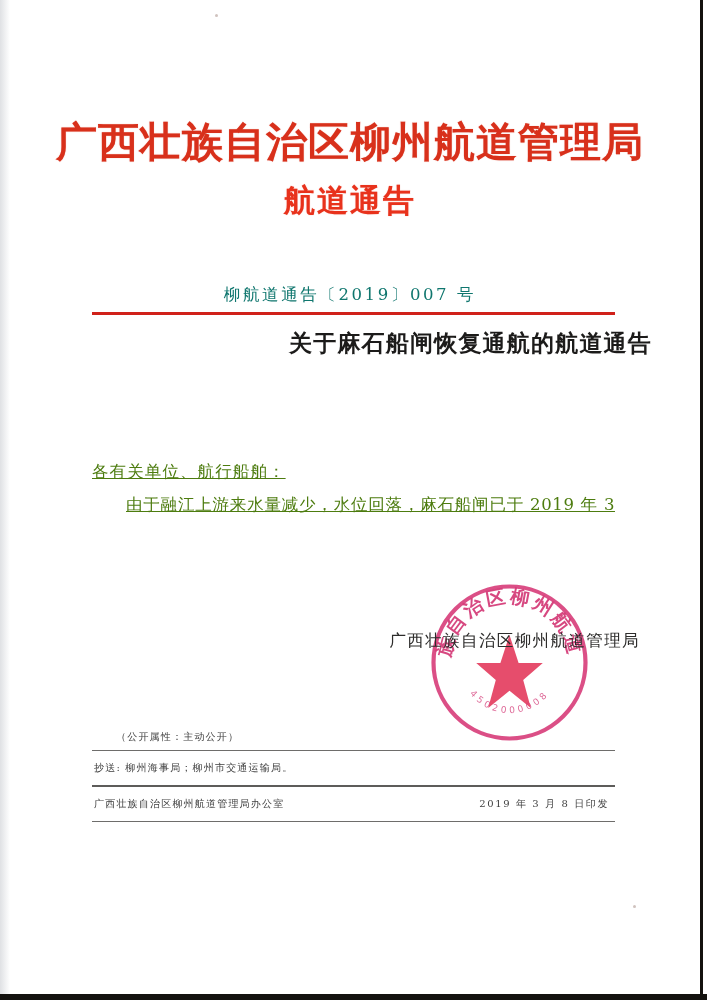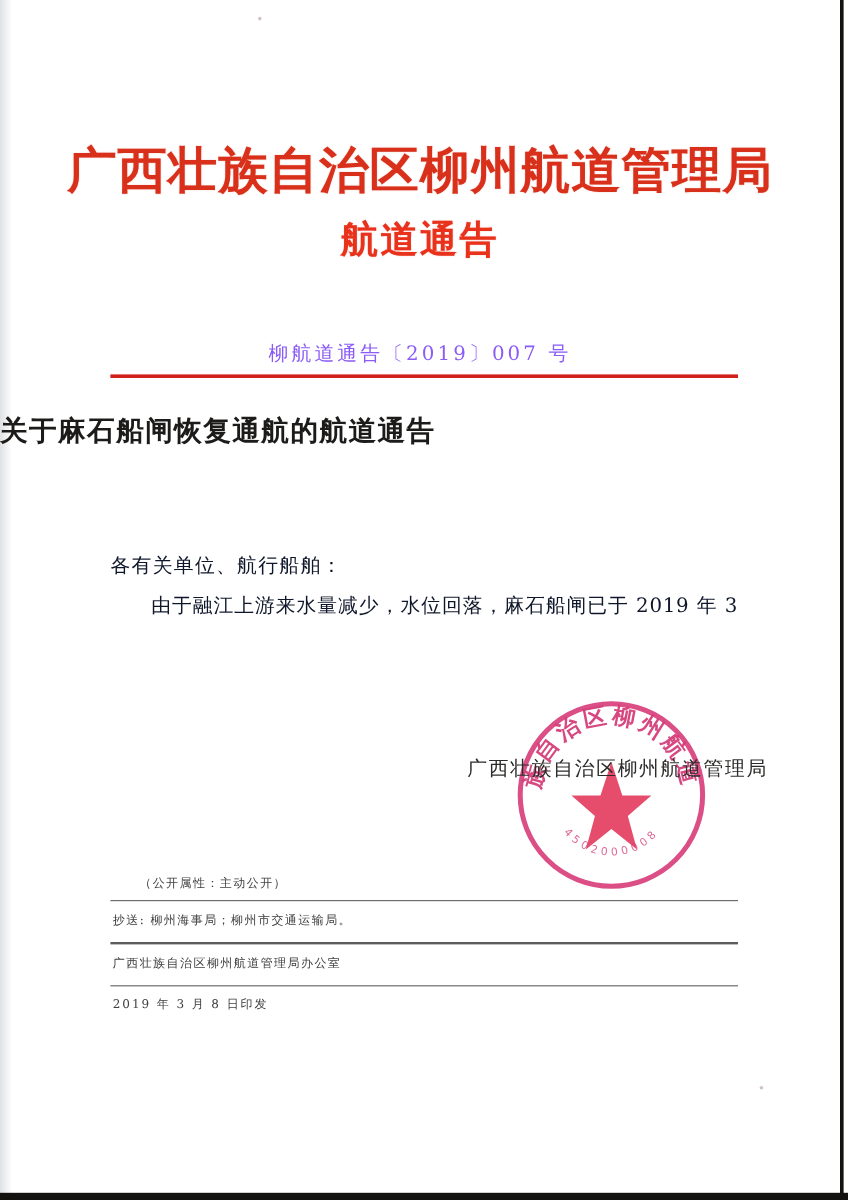--- a/index.html
+++ b/index.html
@@ -81,54 +81,55 @@
 
   
   .doc-number {
     position: absolute;
     left: 0;
     top: 284px;
     width: 700px;
     text-align: center;
     font-size: 16.5px;
     letter-spacing: 2.6px;
-    color: #8b5cf6;
+    color: #0f766e;
   }
 
   
   .red-rule {
     position: absolute;
     left: 92px;
     top: 312px;
     width: 523px;
     height: 3px;
     background: #d0211a;
   }
 
   
   .subject-title {
     position: absolute;
     left: 0;
-    top: 344px;
+    top: 328px;
     width: 652px;
-    text-align: left;
+    text-align: right;
     font-size: 23px;
     font-weight: bold;
     letter-spacing: 1.2px;
     color: #1c1b1a;
   }
 
   
   .body-block {
     position: absolute;
     left: 92px;
     top: 455px;
     width: 523px;
-    color: #0f172a;
+    color: #4d7c0f;
     font-size: 16.5px;
+    text-decoration: underline;
   }
   .body-line {
     line-height: 33px;
     letter-spacing: 1.1px;
     white-space: nowrap;
   }
   .body-line.justified {
     white-space: normal;
     text-align: justify;
     text-align-last: justify;
@@ -193,21 +194,20 @@
     letter-spacing: 1.2px;
     white-space: nowrap;
   }
   .footer-row.openness { padding-left: 24px; height: 26px; line-height: 26px; }
   .footer-row.cc { padding-left: 2px; }
   .footer-row.issuer {
     padding-left: 2px;
     display: flex;
     justify-content: space-between;
     align-items: flex-start;
-    flex-direction: column;
   }
   .issuer-date { padding-right: 6px; letter-spacing: 1.6px; }
 </style>
 </head>
 <body>
 
 <div class="page">
 
   <div class="scan-shadow-left"></div>
   <div class="scan-edge-right-outer"></div>

